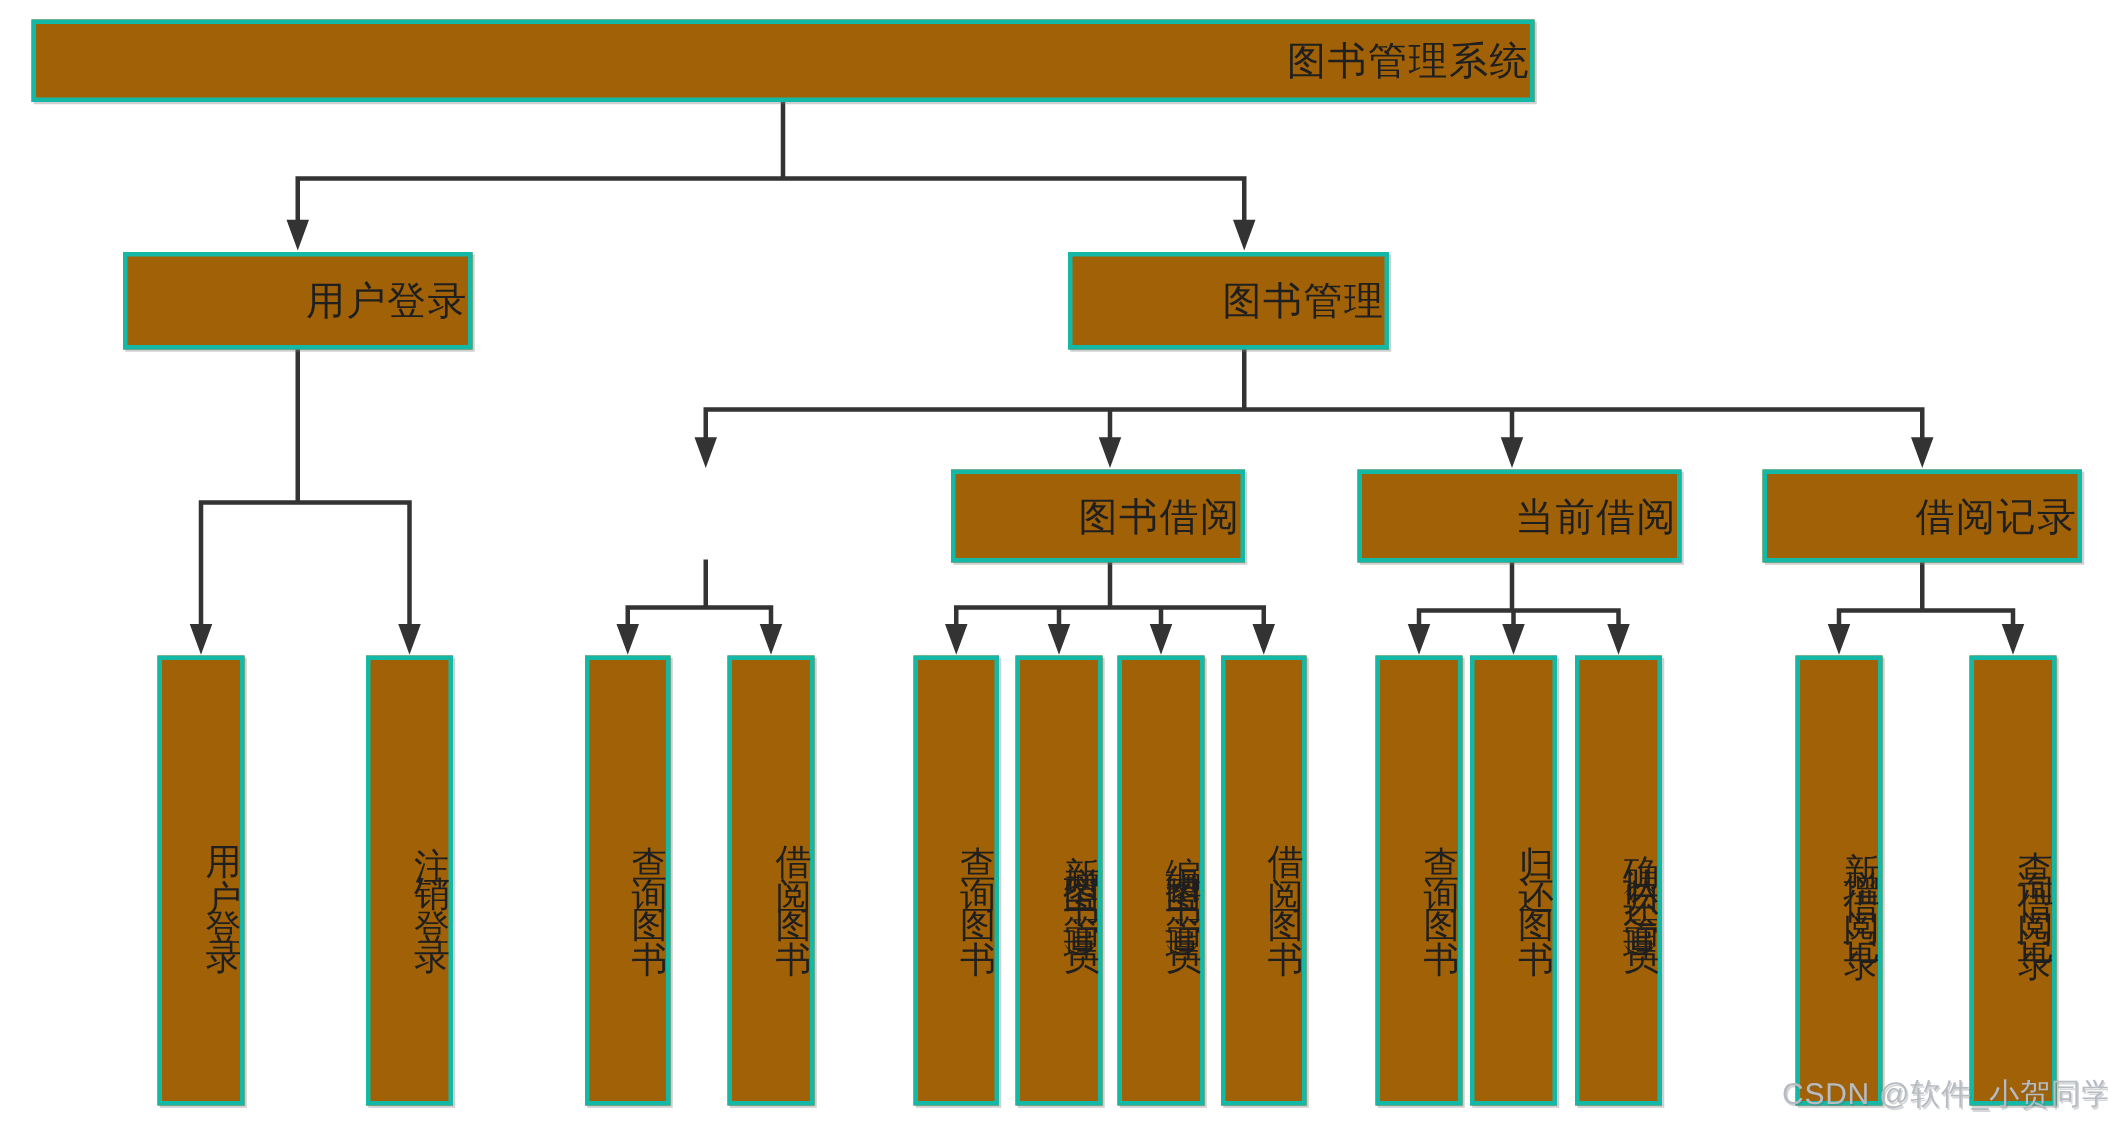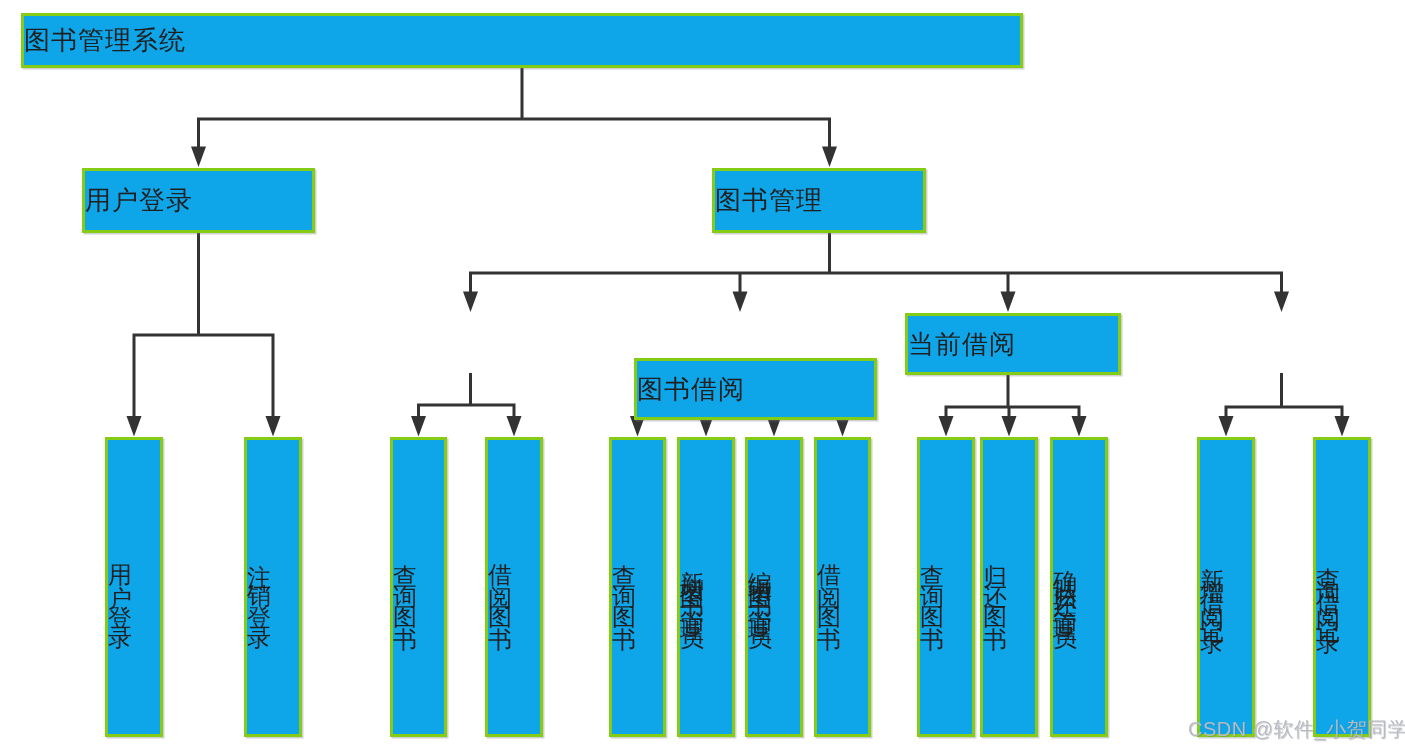--- a/index.html
+++ b/index.html
@@ -4,32 +4,32 @@
 <style>
   html, body { margin: 0; padding: 0; background: #ffffff; }
   body {
     width: 1405px; height: 747px; position: relative; overflow: hidden;
     font-family: "Liberation Sans", "DejaVu Sans", sans-serif;
     color: #1f1f1f;
   }
   .canvas { position: absolute; inset: 0; }
   svg.connectors { position: absolute; left: 0; top: 0; z-index: 1; }
   .hbox, .vbox {
-    position: absolute; box-sizing: border-box; background: #0ea5e9;
-    border: 3px solid #84cc16; z-index: 2;
-    display: flex; align-items: center; justify-content: flex-start;
+    position: absolute; box-sizing: border-box; background: #a16207;
+    border: 3px solid #14b8a6; z-index: 2;
+    display: flex; align-items: center; justify-content: flex-end;
     box-shadow: 1.5px 1.5px 0 rgba(120,120,120,0.35);
   }
   .hbox span { font-size: 26px; letter-spacing: 1px; white-space: nowrap; }
   .root  { left: 21px;  top: 13px;  width: 1002px; height: 55px; }
   .lv2-a { left: 82px;  top: 168px; width: 233px;  height: 65px; }
   .lv2-b { left: 712px; top: 168px; width: 214px;  height: 65px; }
   .lv3   { top: 313px; height: 62px; }
   .lv3-a { left: 364px;  width: 213px; }
-  .lv3-b { left: 634px;  width: 243px; margin-top: 45px; }
+  .lv3-b { left: 634px;  width: 196px; }
   .lv3-c { left: 905px;  width: 216px; }
   .lv3-d { left: 1175px; width: 213px; }
   .vbox  { top: 437px; height: 300px; width: 58px; }
   .vbox span {
     writing-mode: vertical-rl; text-orientation: mixed;
     font-size: 24px; line-height: 1; white-space: nowrap;
   }
   .sp4 span { letter-spacing: 21px; }
   .sp6 span { letter-spacing: 13px; }
   .sp9 span { letter-spacing: 8px; }
@@ -100,20 +100,23 @@
   <div class="hbox lv2-b">
     <span>图书管理</span>
   </div>
 
   <div class="hbox lv3 lv3-b">
     <span>图书借阅</span>
   </div>
   <div class="hbox lv3 lv3-c">
     <span>当前借阅</span>
   </div>
+  <div class="hbox lv3 lv3-d">
+    <span>借阅记录</span>
+  </div>
 
   <div class="vbox v1 sp4">
     <span>用户登录</span>
   </div>
   <div class="vbox v2 sp4">
     <span>注销登录</span>
   </div>
 
   <div class="vbox v3 sp4">
     <span>查询图书</span>

